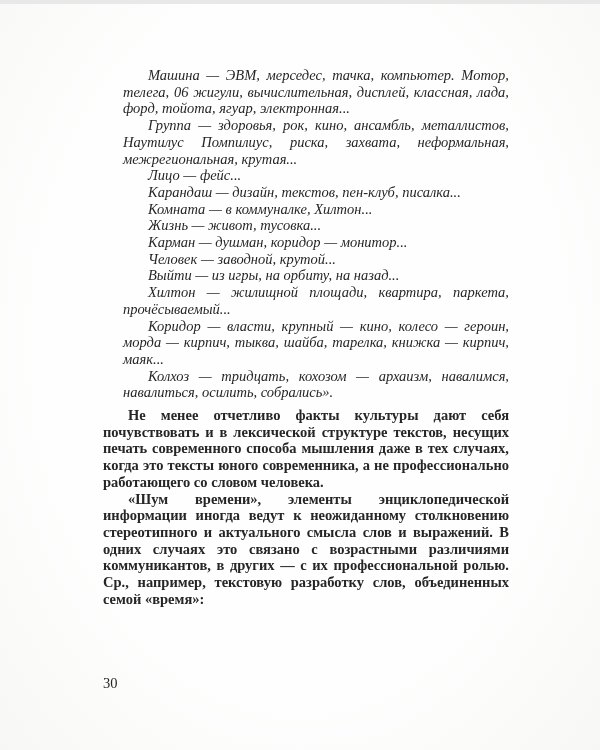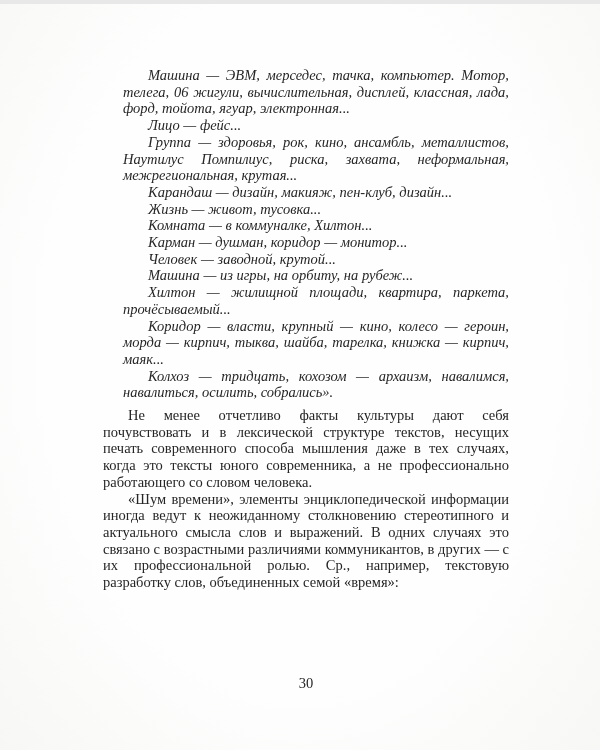--- a/index.html
+++ b/index.html
@@ -30,53 +30,54 @@
     margin: 0;
     text-align: justify;
     text-indent: 25px;
   }
   .example-block {
     margin-left: 20px;
     font-style: italic;
   }
   .body-block {
     margin-top: 6px;
+    font-weight: bold;
   }
   .quote-block {
     margin-left: 20px;
     margin-top: 10px;
     font-style: italic;
   }
   .page-number {
     position: absolute;
     left: 103px;
     top: 671px;
     width: 406px;
-    text-align: center;
+    text-align: left;
     font-size: 14.5px;
     line-height: 16.7px;
     color: #262626;
   }
 </style>
 </head>
 <body>
 
 <div class="book-page">
   <div class="text-column">
 
     <div class="example-block">
       <p>Машина — ЭВМ, мерседес, тачка, компьютер. Мотор, телега, 06 жигули, вычислительная, дисплей, классная, лада, форд, тойота, ягуар, электронная...</p>
+      <p>Группа — здоровья, рок, кино, ансамбль, металлистов, Наутилус Помпилиус, риска, захвата, неформальная, межрегиональная, крутая...</p>
       <p>Лицо — фейс...</p>
-      <p>Группа — здоровья, рок, кино, ансамбль, металлистов, Наутилус Помпилиус, риска, захвата, неформальная, межрегиональная, крутая...</p>
-      <p>Карандаш — дизайн, макияж, пен-клуб, дизайн...</p>
+      <p>Карандаш — дизайн, текстов, пен-клуб, писалка...</p>
+      <p>Комната — в коммуналке, Хилтон...</p>
       <p>Жизнь — живот, тусовка...</p>
-      <p>Комната — в коммуналке, Хилтон...</p>
       <p>Карман — душман, коридор — монитор...</p>
       <p>Человек — заводной, крутой...</p>
-      <p>Машина — из игры, на орбиту, на рубеж...</p>
+      <p>Выйти — из игры, на орбиту, на назад...</p>
       <p>Хилтон — жилищной площади, квартира, паркета, прочёсываемый...</p>
       <p>Коридор — власти, крупный — кино, колесо — героин, морда — кирпич, тыква, шайба, тарелка, книжка — кирпич, маяк...</p>
       <p>Колхоз — тридцать, кохозом — архаизм, навалимся, навалиться, осилить, собрались».</p>
     </div>
 
     <div class="body-block">
       <p>Не менее отчетливо факты культуры дают себя почувствовать и в лексической структуре текстов, несущих печать современного способа мышления даже в тех случаях, когда это тексты юного современника, а не профессионально работающего со словом человека.</p>
       <p>«Шум времени», элементы энциклопедической информации иногда ведут к неожиданному столкновению стереотипного и актуального смысла слов и выражений. В одних случаях это связано с возрастными различиями коммуникантов, в других — с их профессиональной ролью. Ср., например, текстовую разработку слов, объединенных семой «время»:</p>
     </div>
 

